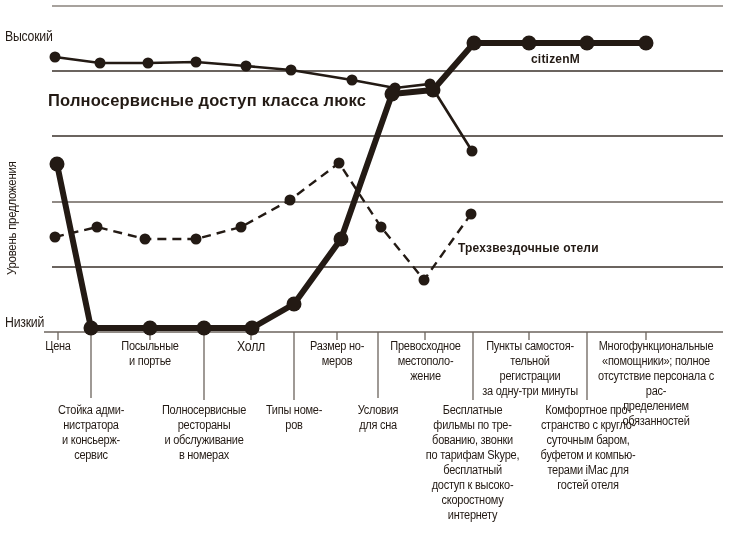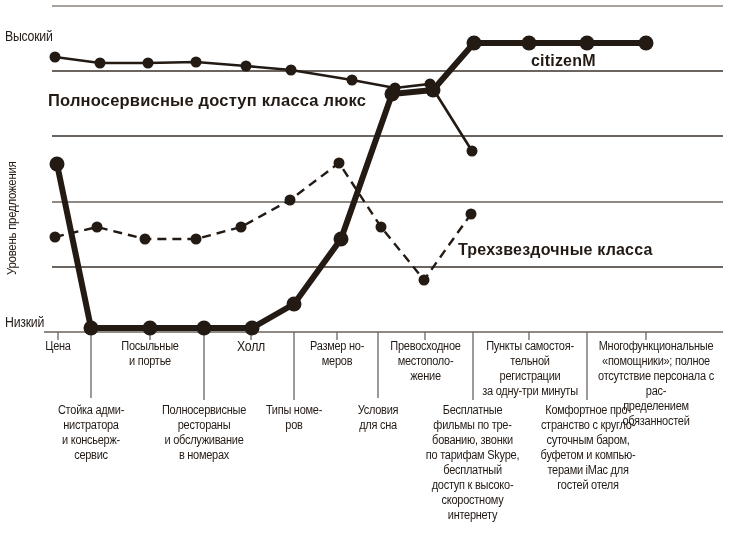--- a/index.html
+++ b/index.html
@@ -6,21 +6,21 @@
   body { width: 731px; height: 541px; position: relative; overflow: hidden;
          font-family: "Liberation Sans", "DejaVu Sans", sans-serif; color: #231a14; }
   #chart { position: absolute; left: 0; top: 0; }
   .lbl { position: absolute; font-family: "Liberation Sans", sans-serif; font-size: 12.5px;
          line-height: 15px; color: #231a14; text-align: center; white-space: pre-line;
          letter-spacing: -0.3px; transform: scaleX(0.88); transform-origin: center top; }
   .ylev { position: absolute; font-size: 14px; line-height: 16px; letter-spacing: -0.3px;
           transform: scaleX(0.88); transform-origin: left top; }
   .yaxis-title { position: absolute; left: 4px; top: 275px; font-size: 13px; white-space: nowrap;
                  transform: rotate(-90deg) scaleX(0.88); transform-origin: left top; letter-spacing: -0.3px; }
-  .series-name { position: absolute; font-weight: bold; font-size: 16px; white-space: nowrap; letter-spacing: 0.2px; }
+  .series-name { position: absolute; font-weight: bold; font-size: 12px; white-space: nowrap; letter-spacing: 0.2px; }
 </style>
 </head>
 <body>
 
 <svg id="chart" width="731" height="541" viewBox="0 0 731 541">
 
   <g stroke="#3a302a" stroke-width="1.3">
     <line x1="52" y1="6" x2="723" y2="6" stroke="#8a837d"></line>
     <line x1="52" y1="71" x2="723" y2="71"></line>
     <line x1="52" y1="136" x2="723" y2="136" stroke="#3a302a"></line>
@@ -90,21 +90,21 @@
     <circle cx="646" cy="43" r="7.5"></circle>
   </g>
 </svg>
 
 <div class="ylev" style="left:5px; top:28px;">Высокий</div>
 <div class="ylev" style="left:5px; top:314px;">Низкий</div>
 <div class="yaxis-title">Уровень предложения</div>
 
 <div class="series-name" style="left:48px; top:91px; font-size:16.5px;">Полносервисные доступ класса люкс</div>
 <div class="series-name" style="left:531px; top:52px;">citizenM</div>
-<div class="series-name" style="left:458px; top:241px;">Трехзвездочные класса</div>
+<div class="series-name" style="left:458px; top:241px;">Трехзвездочные отели</div>
 
 <div class="lbl" style="left:38px; top:339px; width:40px;">Цена</div>
 <div class="lbl" style="left:100px; top:339px; width:100px;">Посыльные
 и портье</div>
 <div class="lbl" style="left:221px; top:339px; width:60px; font-size:14px;">Холл</div>
 <div class="lbl" style="left:297px; top:339px; width:80px;">Размер но-
 меров</div>
 <div class="lbl" style="left:378px; top:339px; width:95px;">Превосходное
 местополо-
 жение</div>

